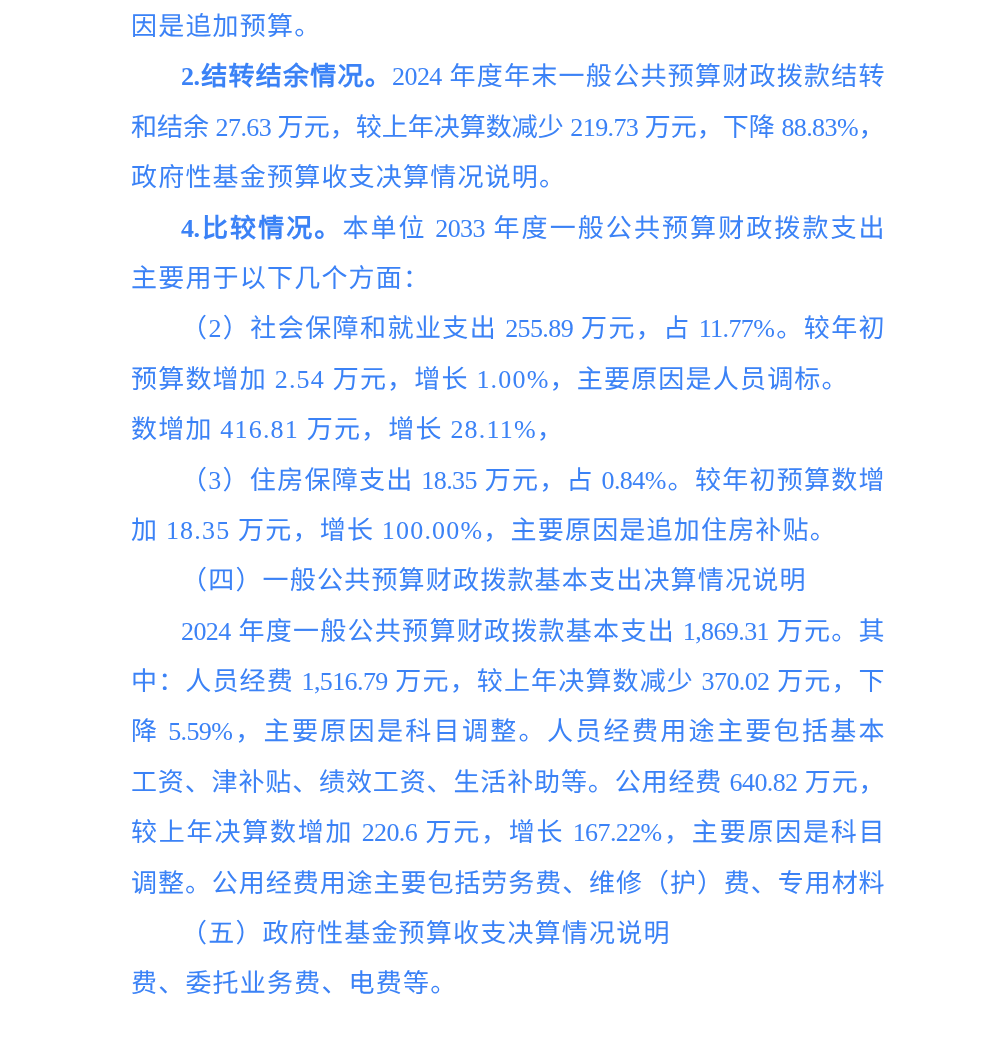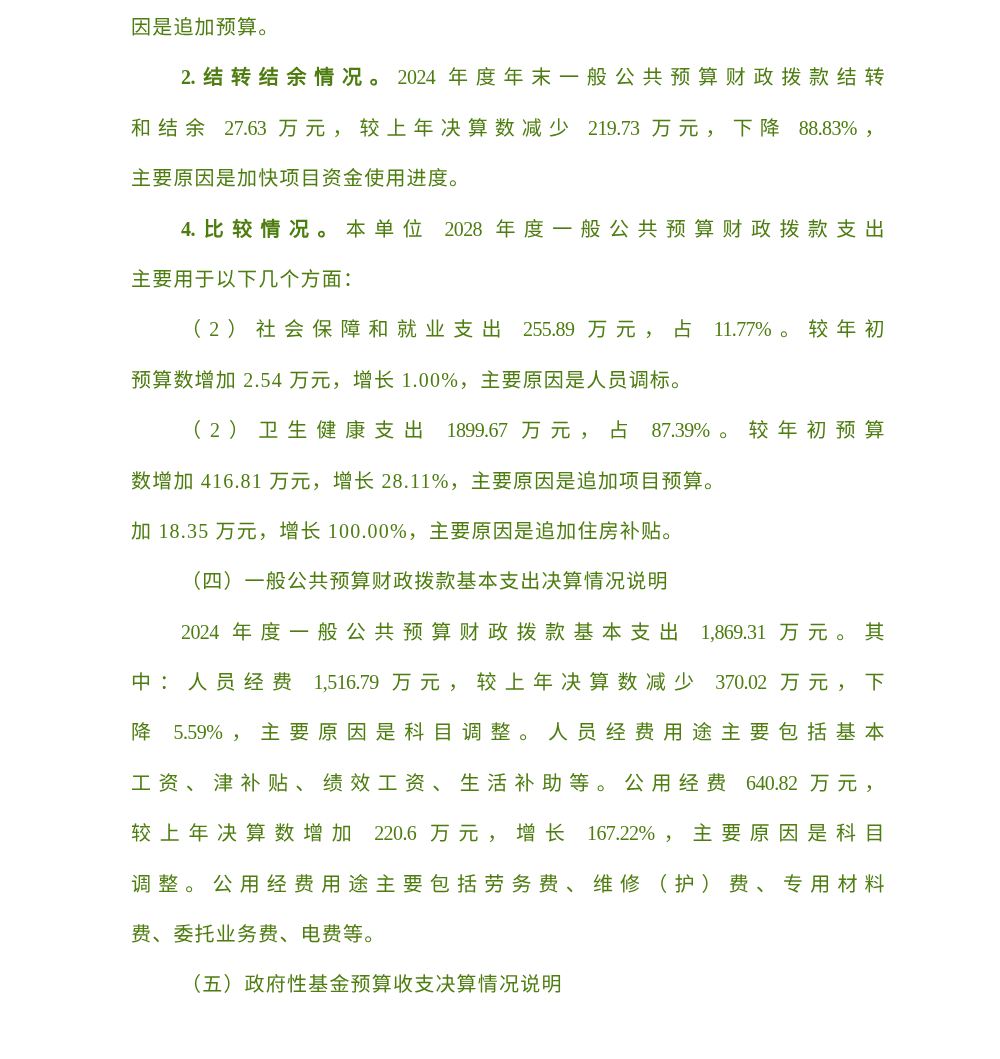--- a/index.html
+++ b/index.html
@@ -17,22 +17,22 @@
   }
   #text-block {
     position: absolute;
     left: 131px;
     top: 2px;
     width: 753px;
   }
   .line {
     height: 50.4px;
     line-height: 50.4px;
-    font-size: 20px;
-    color: #4d7c0f;
+    font-size: 26px;
+    color: #3b82f6;
     text-align: justify;
     text-align-last: justify;
     letter-spacing: -0.6px;
     white-space: normal;
     word-break: keep-all;
     overflow: hidden;
   }
   .line.indent {
     text-indent: 50px;
   }
@@ -51,31 +51,31 @@
   }
 </style>
 </head>
 <body>
 
 <main id="page">
   <section id="text-block">
       <div class="line end"><span class="">因是追加预算。</span></div>
       <div class="line indent"><span class="bold">2.结转结余情况。</span><span class="">2024 年度年末一般公共预算财政拨款结转</span></div>
       <div class="line"><span class="">和结余 27.63 万元，较上年决算数减少 219.73 万元，下降 88.83%，</span></div>
-      <div class="line end"><span class="">主要原因是加快项目资金使用进度。</span></div>
-      <div class="line indent"><span class="bold">4.比较情况。</span><span class="">本单位 2028 年度一般公共预算财政拨款支出</span></div>
+      <div class="line end"><span class="">政府性基金预算收支决算情况说明。</span></div>
+      <div class="line indent"><span class="bold">4.比较情况。</span><span class="">本单位 2033 年度一般公共预算财政拨款支出</span></div>
       <div class="line end"><span class="">主要用于以下几个方面：</span></div>
       <div class="line indent"><span class="">（2）社会保障和就业支出 255.89 万元，占 11.77%。较年初</span></div>
       <div class="line end"><span class="">预算数增加 2.54 万元，增长 1.00%，主要原因是人员调标。</span></div>
-      <div class="line indent"><span class="">（2）卫生健康支出 1899.67 万元，占 87.39%。较年初预算</span></div>
       <div class="line end"><span class="">数增加 416.81 万元，增长 28.11%，主要原因是追加项目预算。</span></div>
+      <div class="line indent"><span class="">（3）住房保障支出 18.35 万元，占 0.84%。较年初预算数增</span></div>
       <div class="line end"><span class="">加 18.35 万元，增长 100.00%，主要原因是追加住房补贴。</span></div>
       <div class="line indent end heading"><span class="">（四）一般公共预算财政拨款基本支出决算情况说明</span></div>
       <div class="line indent"><span class="">2024 年度一般公共预算财政拨款基本支出 1,869.31 万元。其</span></div>
       <div class="line"><span class="">中：人员经费 1,516.79 万元，较上年决算数减少 370.02 万元，下</span></div>
       <div class="line"><span class="">降 5.59%，主要原因是科目调整。人员经费用途主要包括基本</span></div>
       <div class="line"><span class="">工资、津补贴、绩效工资、生活补助等。公用经费 640.82 万元，</span></div>
       <div class="line"><span class="">较上年决算数增加 220.6 万元，增长 167.22%，主要原因是科目</span></div>
       <div class="line"><span class="">调整。公用经费用途主要包括劳务费、维修（护）费、专用材料</span></div>
+      <div class="line indent end heading"><span class="">（五）政府性基金预算收支决算情况说明</span></div>
       <div class="line end"><span class="">费、委托业务费、电费等。</span></div>
-      <div class="line indent end heading"><span class="">（五）政府性基金预算收支决算情况说明</span></div>
     </section>
 </main>
 
 </body></html>

